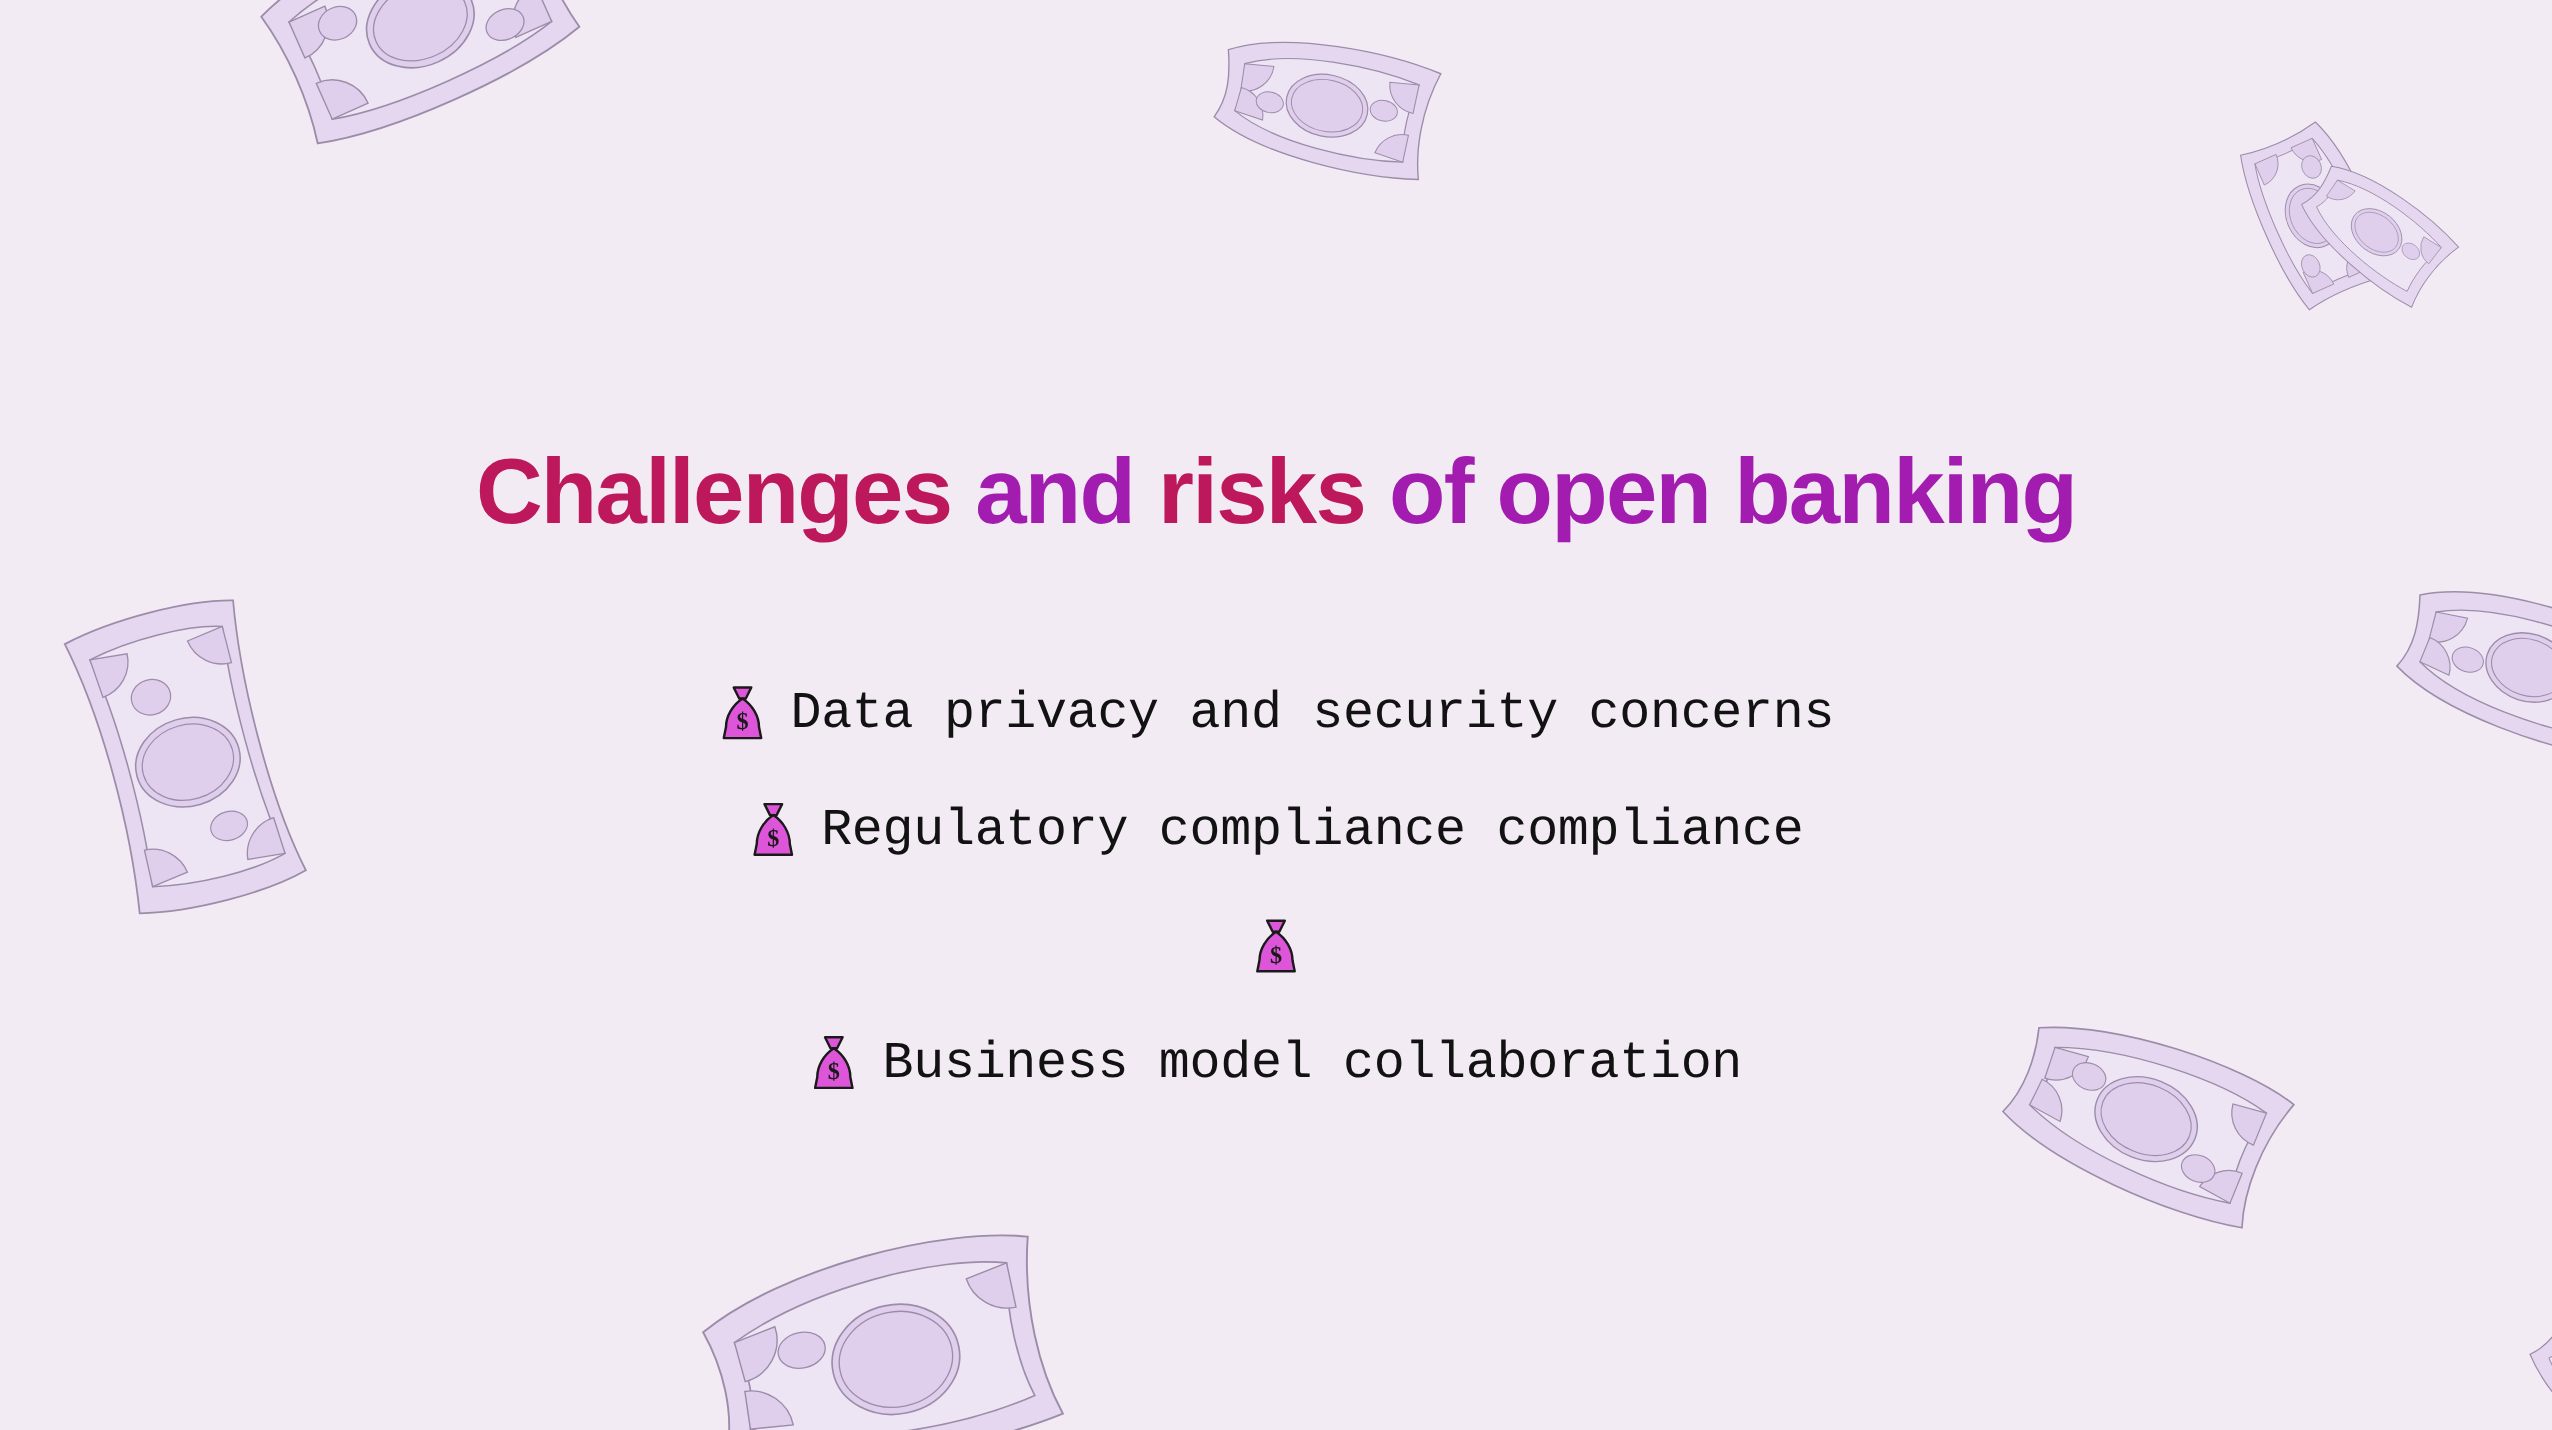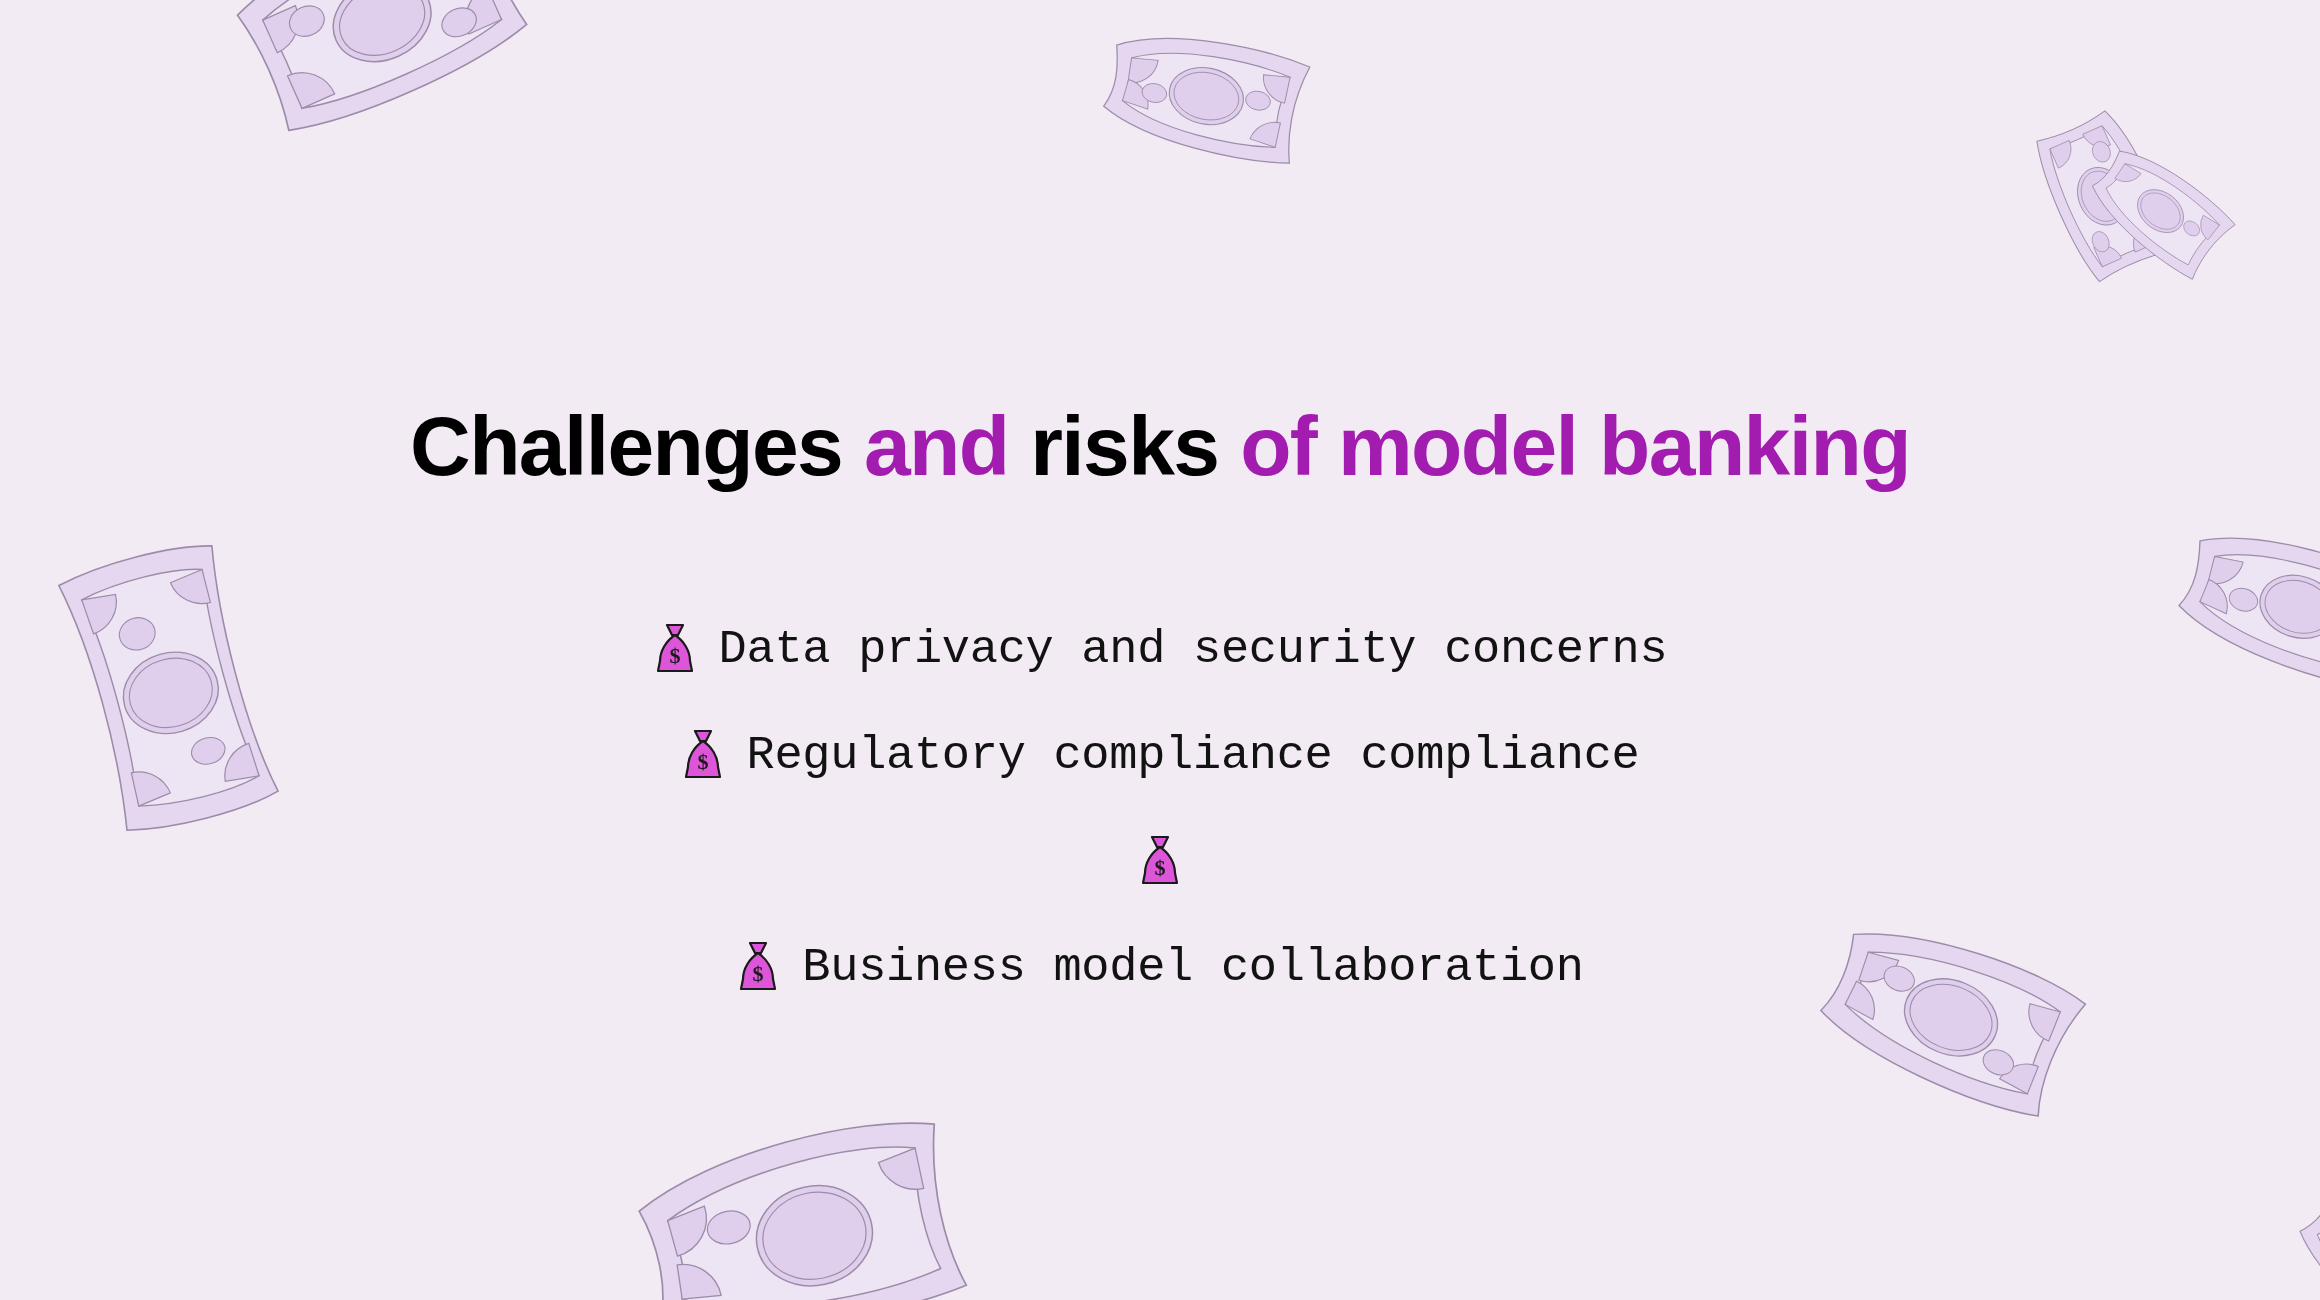--- a/index.html
+++ b/index.html
@@ -51,21 +51,21 @@
     right: 0;
     text-align: center;
     font-family: "Liberation Sans", sans-serif;
     font-size: 84px;
     font-weight: 700;
     letter-spacing: -1.6px;
     line-height: 1.06;
     color: #111111;
     white-space: nowrap;
   }
-  .title .accent { color: #000000; }
+  .title .accent { color: #be185d; }
   .title .plain  { color: #a21caf; }
 
   .bullet-list {
     position: absolute;
     top: 596px;
     left: 0;
     right: 0;
     list-style: none;
     margin: 0;
     padding: 0;
@@ -222,21 +222,21 @@
         <path d="M28,58 C82,30 178,30 232,40 C224,76 226,108 232,132 C178,142 82,142 28,114 C36,96 34,78 28,58 Z" fill="#EDE4F4" stroke="#9C8CA9" stroke-width="1.4"></path>
         <ellipse cx="132" cy="86" rx="46" ry="34" fill="#DFCFEC" stroke="#9C8CA9" stroke-width="1.4"></ellipse>
         <ellipse cx="132" cy="86" rx="40" ry="28" fill="none" stroke="#9C8CA9" stroke-width="1.1"></ellipse>
       </svg>
     </div>
 
   </div>
 
   <div class="content">
 
-    <h1 class="title"><span class="accent">Challenges</span><span class="plain"> and </span><span class="accent">risks</span><span class="plain"> of model banking</span></h1>
+    <h1 class="title"><span class="accent">Challenges</span><span class="plain"> and </span><span class="accent">risks</span><span class="plain"> of open banking</span></h1>
 
     <ul class="bullet-list">
 
       <li class="bullet-item">
         <span class="bag-icon">
           <svg width="44" height="52" viewBox="0 0 44 52" aria-hidden="true">
             <path d="M14,2 L30,2 L25,12 L19,12 Z" fill="#DD55D8" stroke="#1A1A1A" stroke-width="2.2" stroke-linejoin="round"></path>
             <path d="M22,12 C13,18 7,28 7,38 L5,48 L39,48 L37,38 C37,28 31,18 22,12 Z" fill="#DD55D8" stroke="#1A1A1A" stroke-width="2.2" stroke-linejoin="round"></path>
             <text x="22" y="40" font-family="Liberation Serif, serif" font-size="22" font-weight="700" fill="#1A1A1A" text-anchor="middle">$</text>
           </svg>

